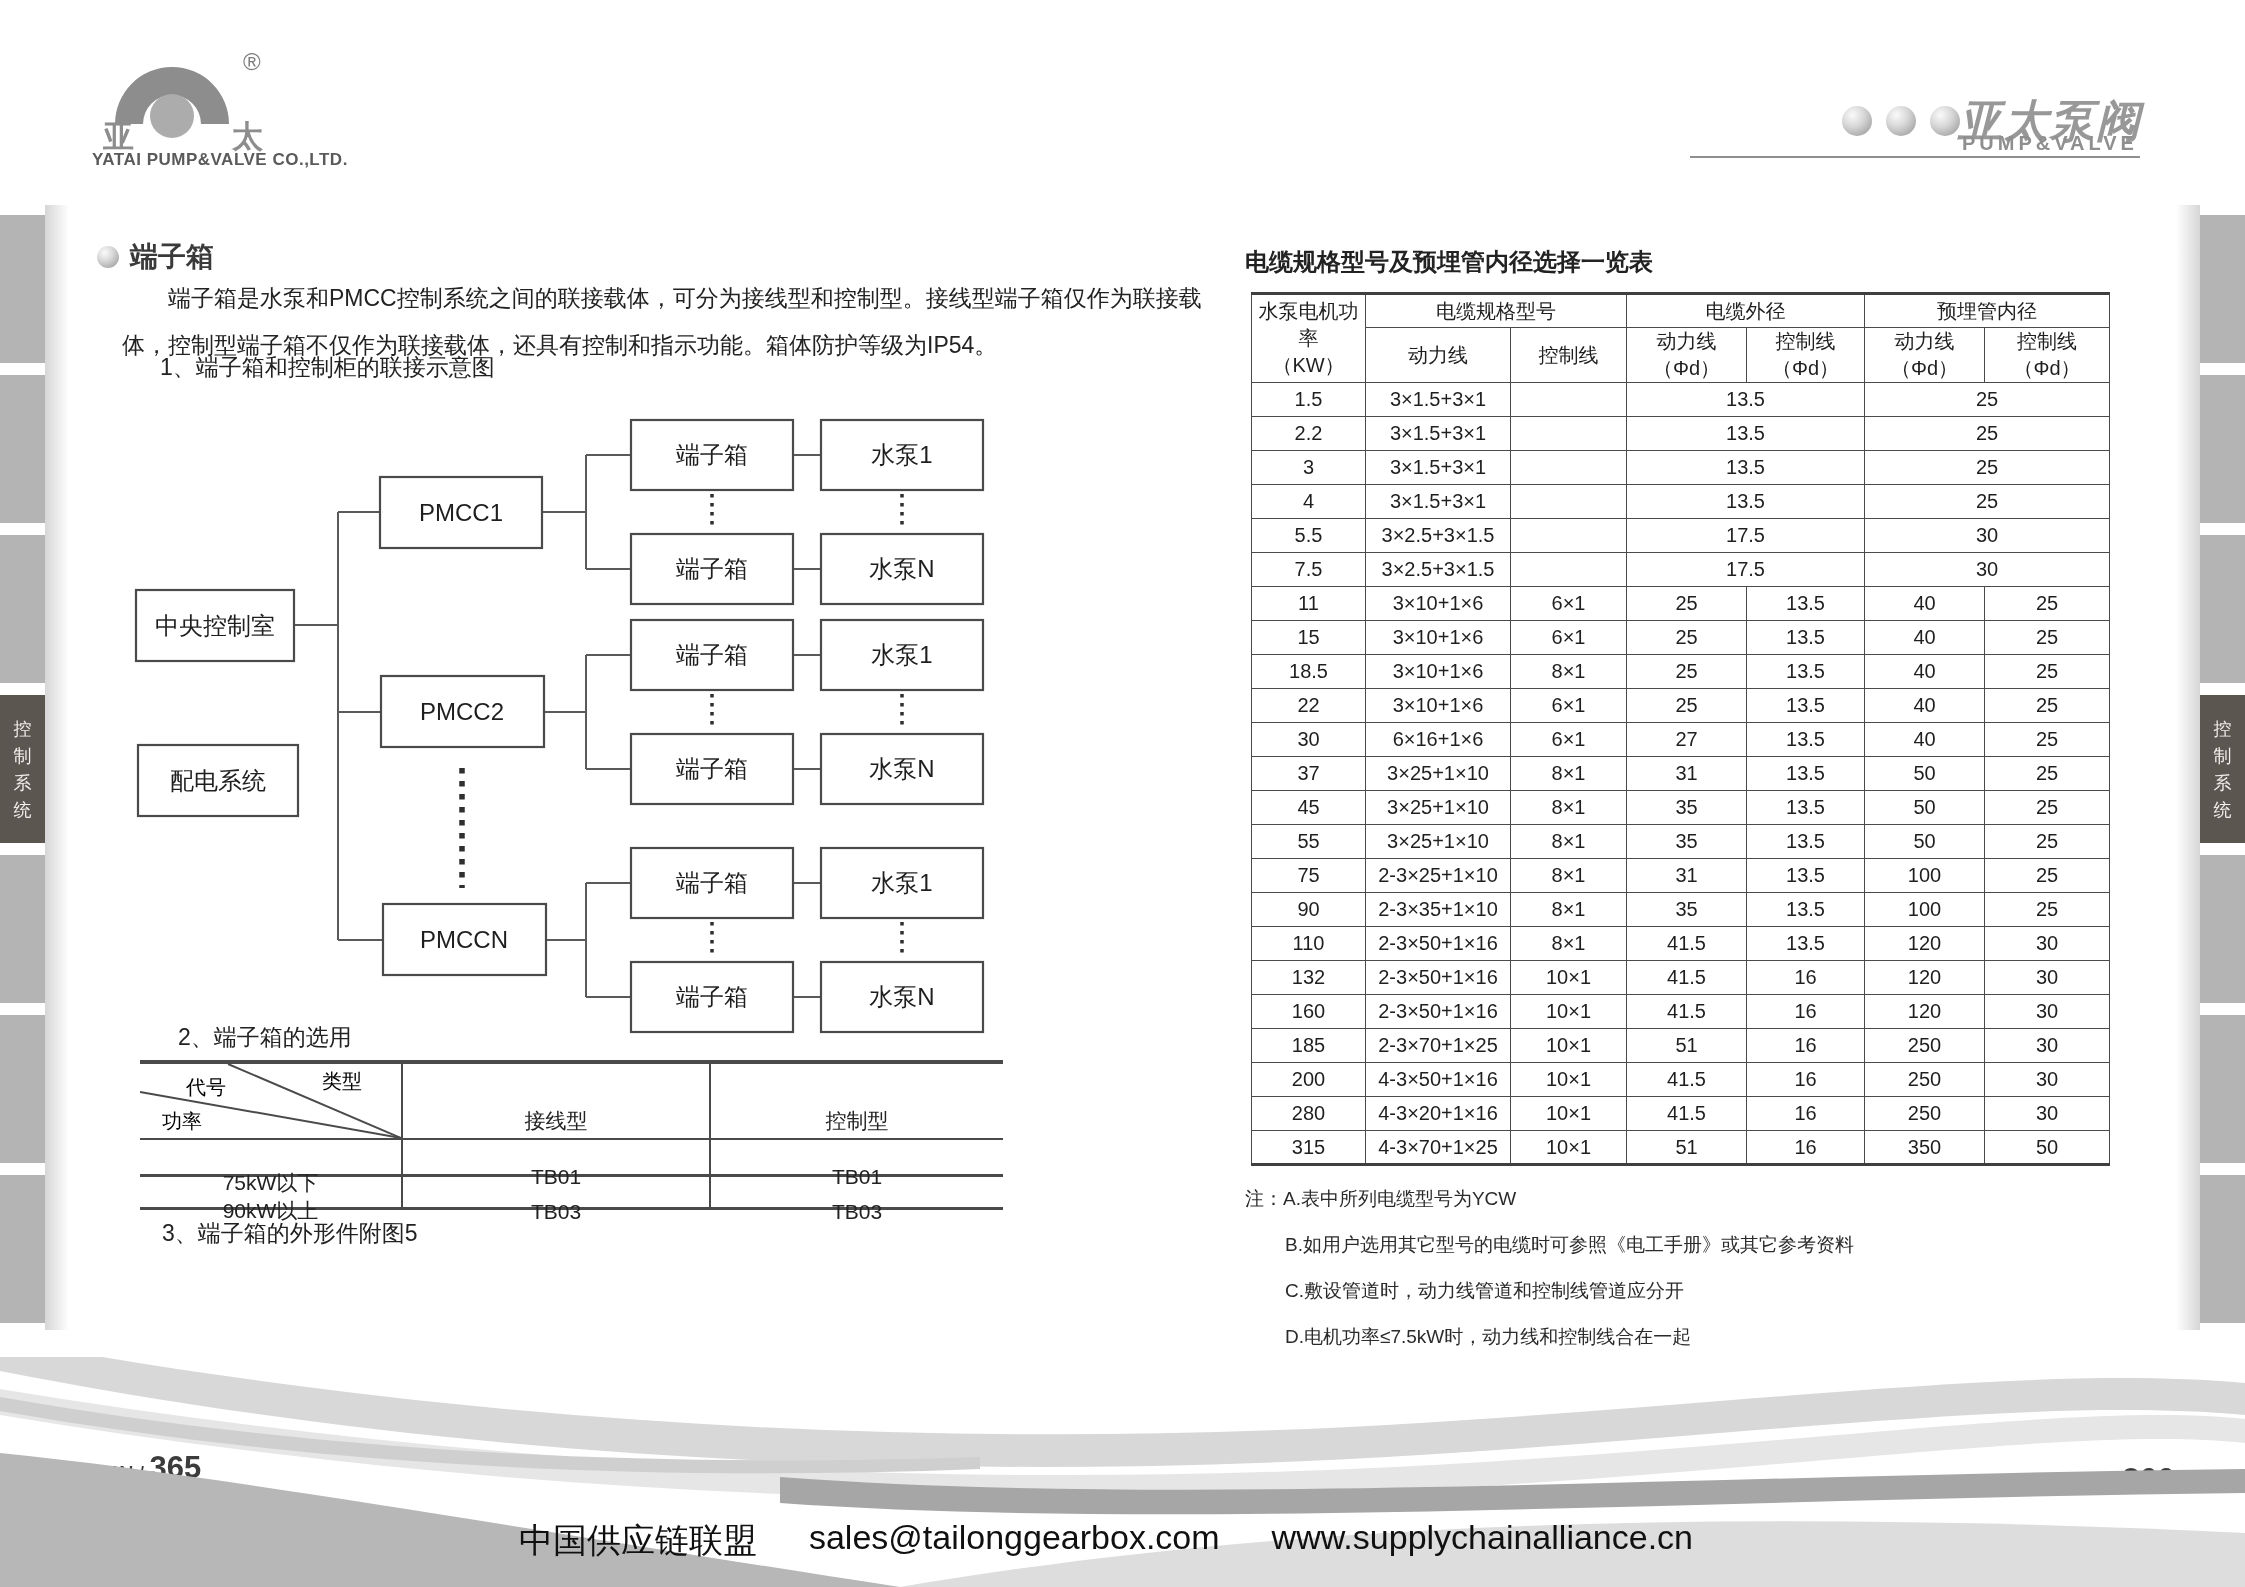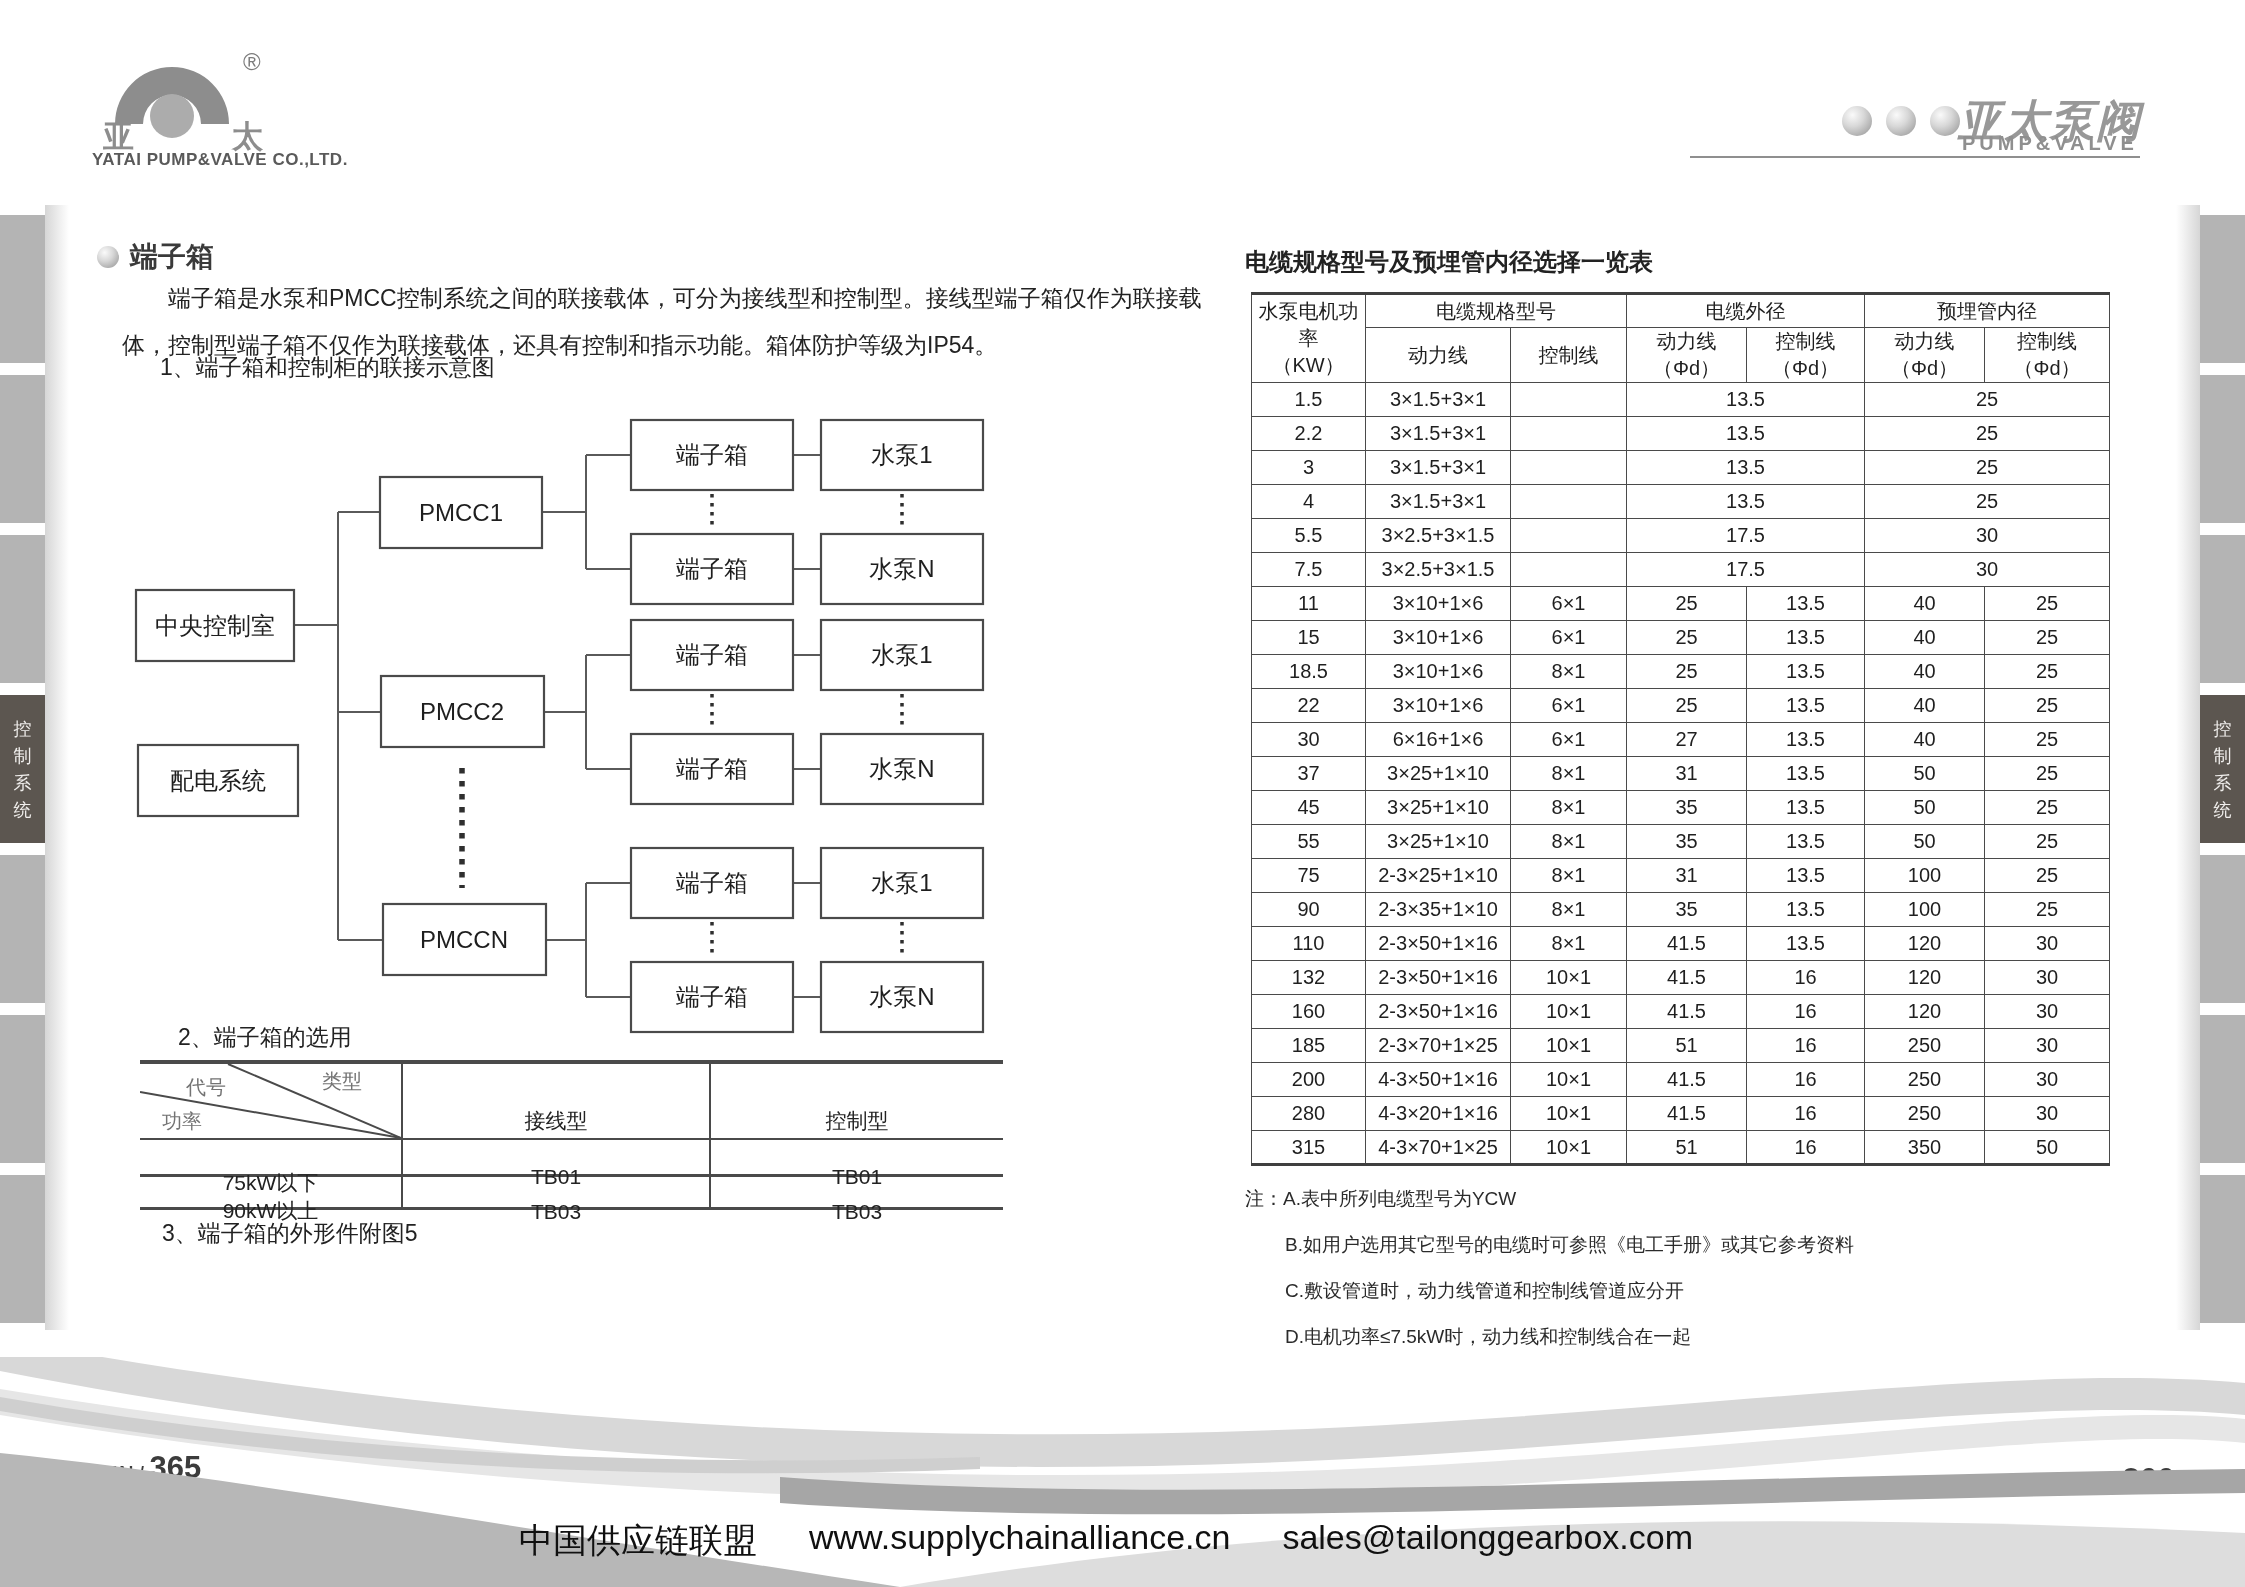--- a/index.html
+++ b/index.html
@@ -33,21 +33,21 @@
 
   
   .h-title { position:absolute; left:130px; top:238px; font-size:28px; font-weight:bold; color:#3a3a3a; }
   .body-line { position:absolute; font-size:23px; color:#222; white-space:nowrap; }
 
   
   .sel-table { position:absolute; left:140px; top:1060px; width:863px; height:150px; }
   .sel-line { position:absolute; background:#4a4a4a; }
   .sel-cell { position:absolute; display:flex; align-items:center; justify-content:center;
               font-size:21px; color:#222;margin-top:20px; }
-  .sel-corner-label { position:absolute; font-size:20px; color:#737373; }
+  .sel-corner-label { position:absolute; font-size:20px; color:#000000; }
 
   
   .big-table { position:absolute; left:1251px; top:292px; border-collapse:collapse;
                table-layout:fixed; width:858px; }
   .big-table th, .big-table td { border:1.4px solid #4a4a4a; text-align:center;
                font-size:20px; font-weight:normal; color:#1f1f1f; padding:0; }
   .big-table thead th { font-size:20px;margin-left:12px; }
   .big-table { border-top:3px solid #3f3f3f; border-bottom:3px solid #3f3f3f; }
   .big-table tr.hrow1 th { height:34px; }
   .big-table tr.hrow2 th { height:38px; }
@@ -481,17 +481,17 @@
     <path fill="#d8d8d8" d="M0,14 C420,96 900,130 1420,98 C1780,76 2040,40 2245,58 L2245,26 C2040,8 1780,44 1420,66 C900,98 420,60 0,-18 Z"></path>
     <path fill="#e6e6e6" d="M0,58 C500,140 1000,160 1500,128 C1850,106 2100,70 2245,86 L2245,62 C2100,46 1850,82 1500,104 C1000,136 500,114 0,32 Z"></path>
     <path fill="#a6a6a6" d="M780,120 C1180,150 1700,118 2245,112 L2245,136 C1700,142 1180,174 780,146 Z"></path>
     <path fill="#dddddd" d="M900,230 C1300,162 1750,152 2245,176 L2245,230 Z"></path>
     <path fill="#b7b7b7" d="M0,96 C220,118 520,172 900,230 L0,230 Z"></path>
     <path fill="#cfcfcf" d="M0,40 C300,92 620,112 980,100 L980,112 C620,126 300,106 0,54 Z"></path>
   </svg>
 
   <div class="footer-row">
     <span>中国供应链联盟</span>
+    <span>sales@tailonggearbox.com</span>
     <span>www.supplychainalliance.cn</span>
-    <span>sales@tailonggearbox.com</span>
   </div>
 
 </div>
 
 </body></html>

